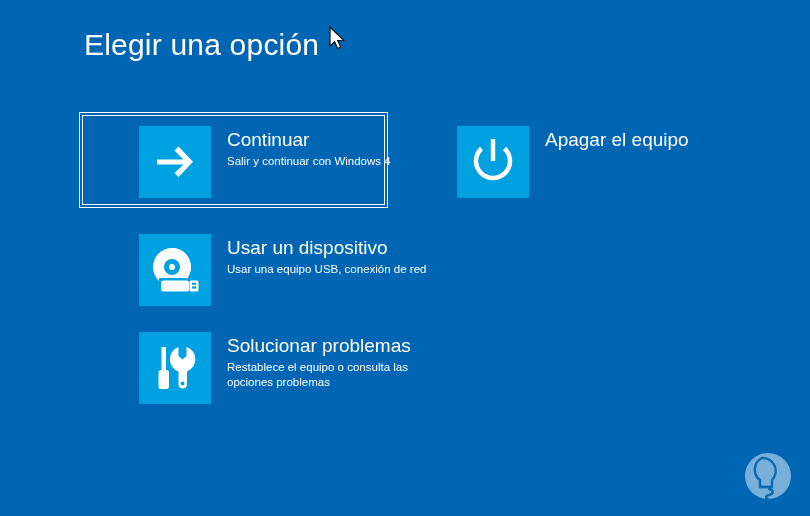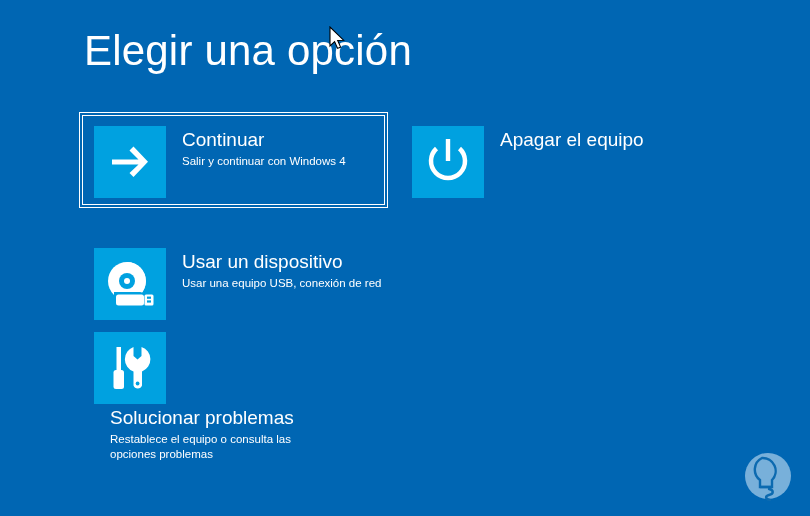--- a/index.html
+++ b/index.html
@@ -15,34 +15,35 @@
     color: #ffffff;
     position: relative;
     -webkit-font-smoothing: antialiased;
   }
 
   
   .page-title {
     position: absolute;
     left: 84px;
     top: 28px;
-    font-size: 42px;
+    font-size: 30px;
     font-weight: 300;
     letter-spacing: 0.2px;
     line-height: 1.1;
     color: #ffffff;
     white-space: nowrap;
   }
 
   
   .option {
     position: absolute;
     display: flex;
     align-items: flex-start;
     box-sizing: border-box;
+    margin-left: 45px;
   }
   .option-icon {
     width: 72px;
     height: 72px;
     background: #00a1e0;
     flex: 0 0 72px;
     position: relative;
   }
   .option-icon svg {
     position: absolute;
@@ -84,22 +85,22 @@
   }
   .focus-ring::after {
     content: "";
     position: absolute;
     left: 2px; top: 2px; right: 2px; bottom: 2px;
     border: 1px solid #ffffff;
   }
 
   
   #opt-continue   { left: 94px;  top: 126px; }
-  #opt-device     { left: 94px;  top: 248px; }
-  #opt-trouble    { left: 94px;  top: 332px; flex-direction: column; }
+  #opt-device     { left: 94px;  top: 234px; }
+  #opt-trouble    { left: 94px;  top: 332px; }
   #opt-shutdown   { left: 412px; top: 126px; text-align: right; }
 
   
   .watermark {
     position: absolute;
     right: 14px;
     bottom: 10px;
     width: 60px;
     height: 60px;
     opacity: 0.95;

